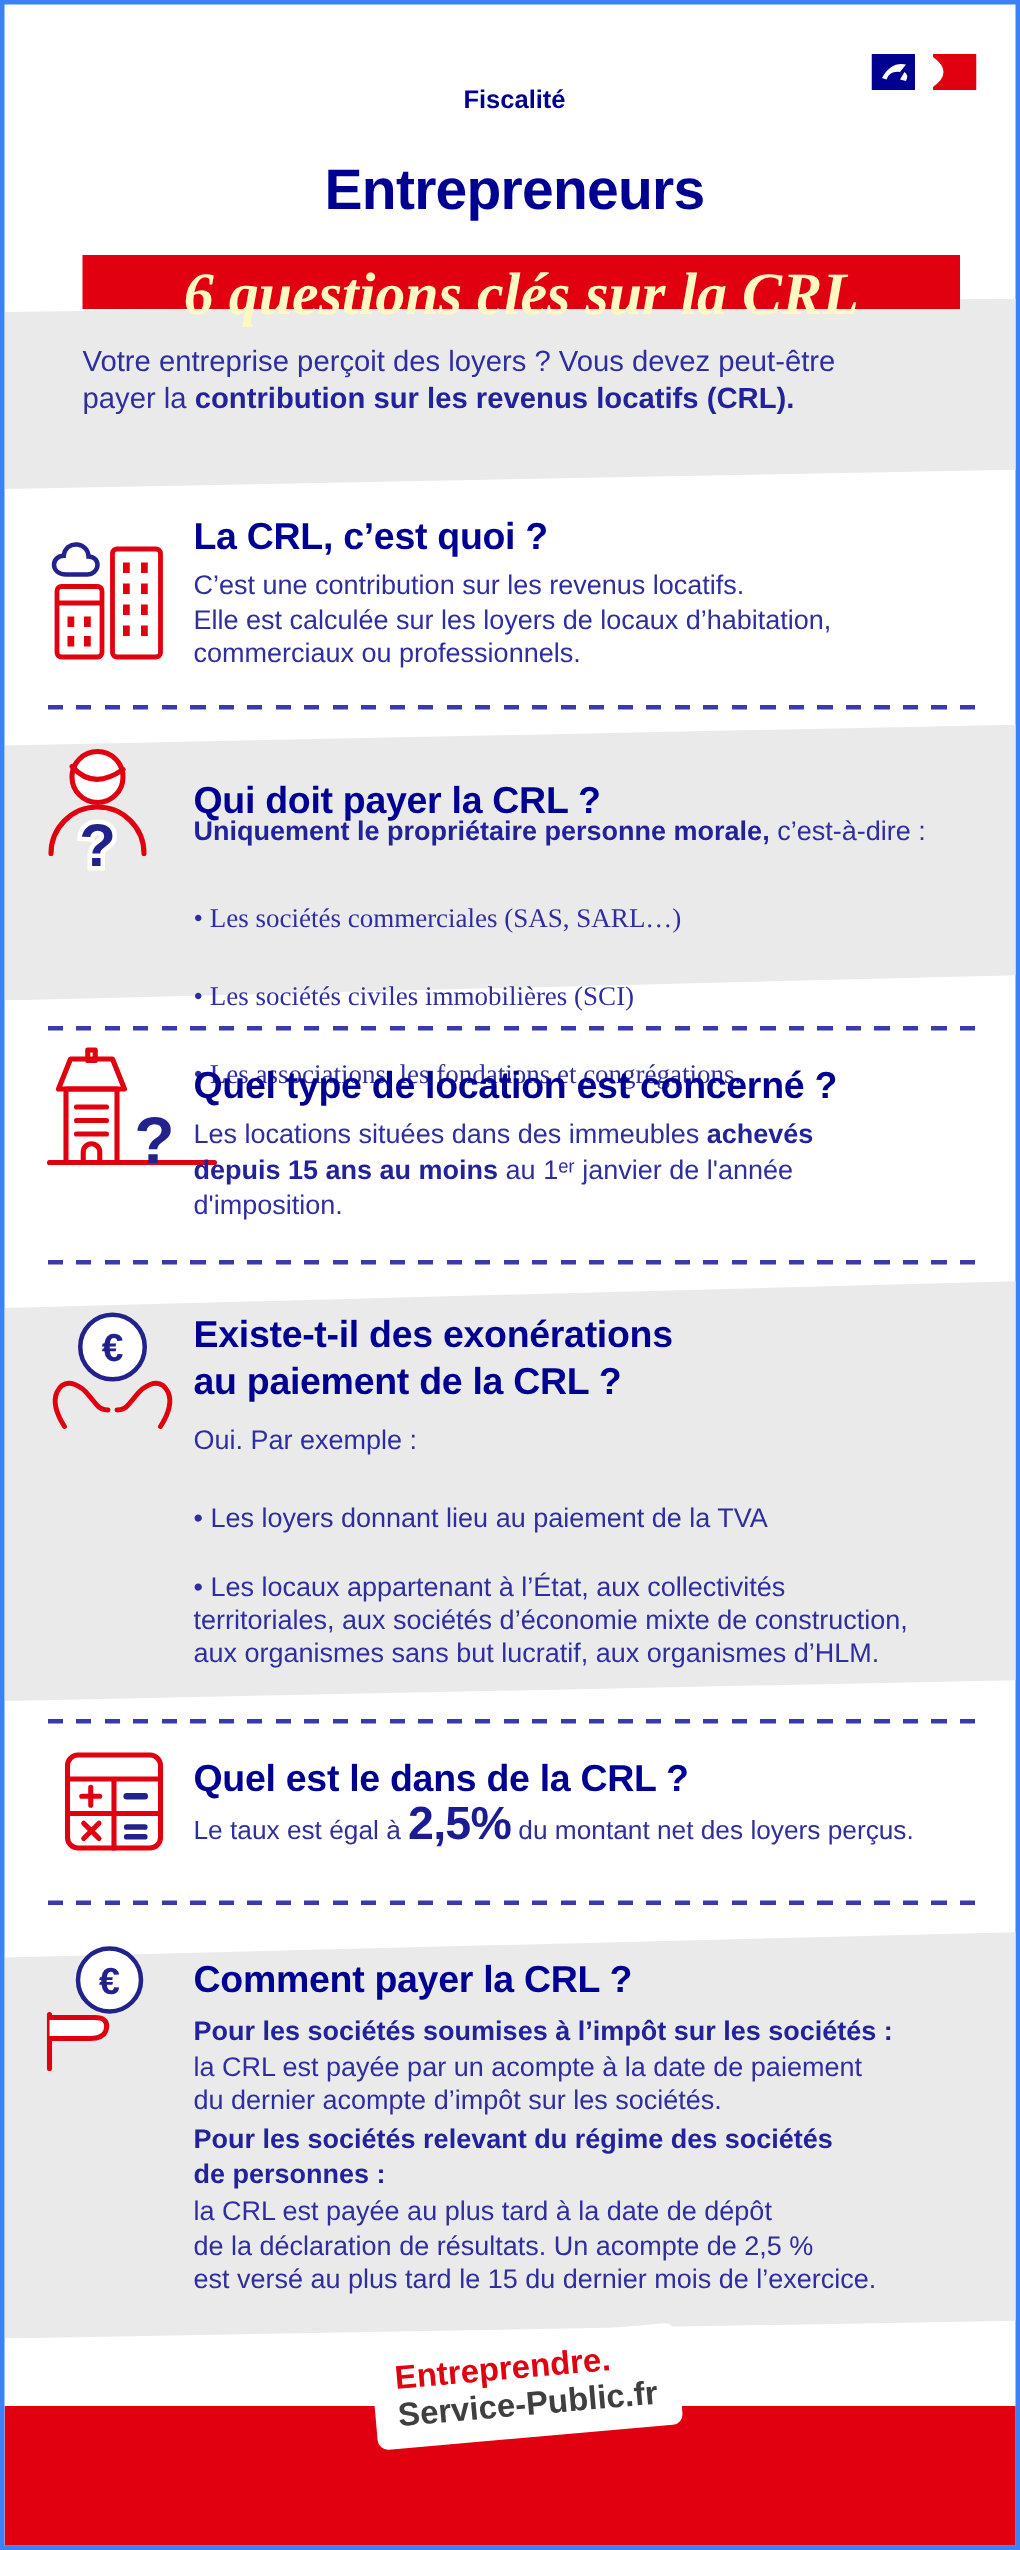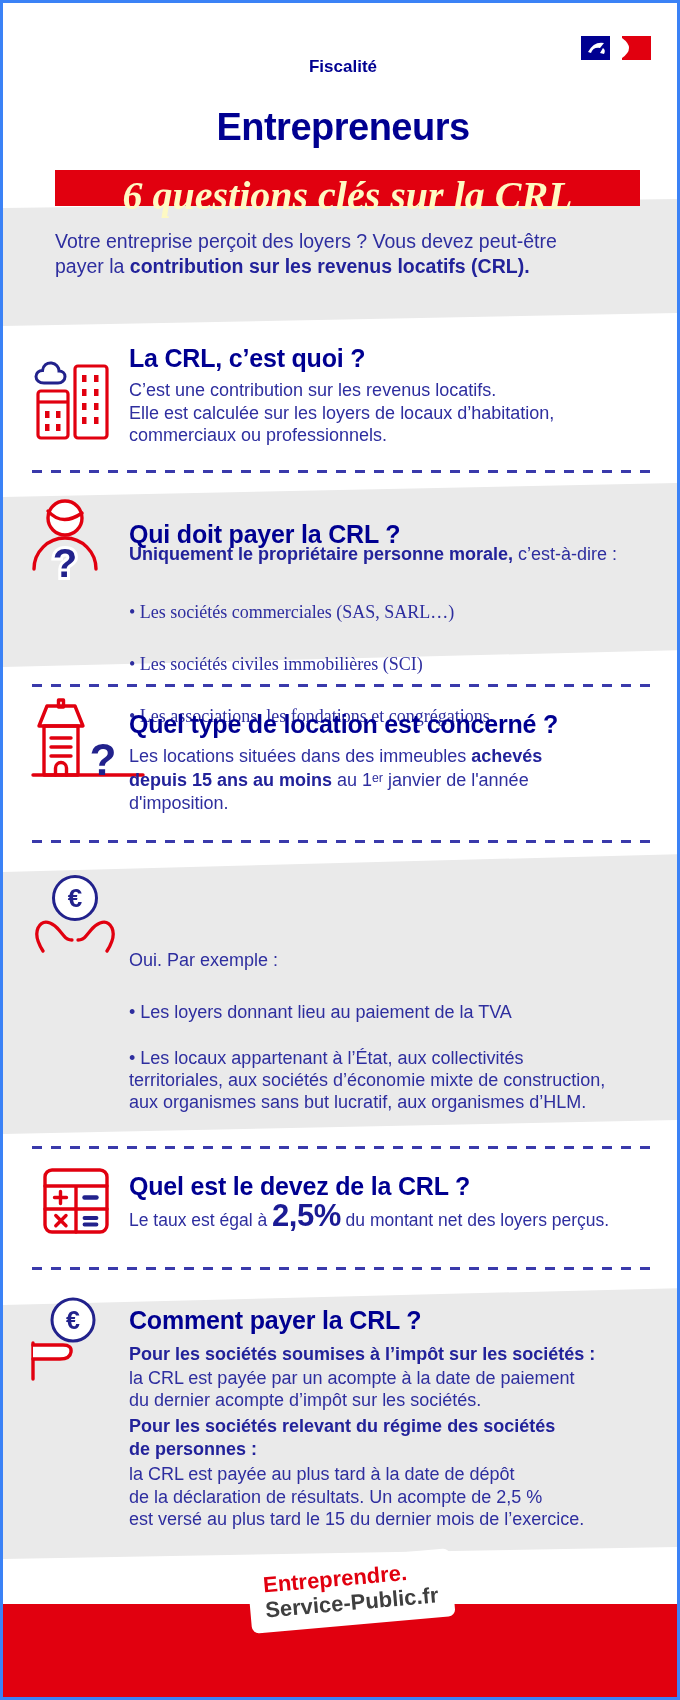--- a/index.html
+++ b/index.html
@@ -133,20 +133,22 @@
   <div class="divider" style="top:837px;"></div>
 
   <svg class="icon" style="left:28px;top:870px;" width="88" height="80" viewBox="0 0 88 80">
     <circle cx="44" cy="25" r="21.5" fill="#ffffff" stroke="#22228c" stroke-width="3"></circle>
     <text x="44" y="34" text-anchor="middle" font-family="Liberation Sans, DejaVu Sans, sans-serif" font-size="26" font-weight="bold" fill="#22228c">€</text>
     <g fill="none" stroke="#e1000f" stroke-width="3.3" stroke-linecap="round" stroke-linejoin="round">
       <path d="M12 78 Q3 64 7 55 Q11 47 19 50 Q24 52 28 57 L33 63 Q36 67 41 67"></path>
       <path d="M76 78 Q85 64 81 55 Q77 47 69 50 Q64 52 60 57 L55 63 Q52 67 47 67"></path>
     </g>
   </svg>
+  <div class="h2" style="top:872px;">Existe-t-il des exonérations
+au paiement de la CRL ?</div>
   <div class="body-txt" style="top:946px;">Oui. Par exemple :</div>
   <div class="body-txt bullets" style="top:976px;line-height:22px;">
     <div style="margin-bottom:2px;">• Les loyers donnant lieu au paiement de la TVA</div>
     <div>• Les locaux appartenant à l’État, aux collectivités
 territoriales, aux sociétés d’économie mixte de construction,
 aux organismes sans but lucratif, aux organismes d’HLM.</div>
   </div>
 
   <div class="divider" style="top:1143px;"></div>
 
@@ -155,21 +157,21 @@
       <rect x="2" y="2" width="62" height="62" rx="7" fill="#ffffff"></rect>
       <path d="M2 18 H64 M33 18 V64 M2 41 H64"></path>
       <path d="M17.5 23.5 V35.5 M11.5 29.5 H23.5"></path>
       <path d="M12.8 47.5 L23 57.7 M23 47.5 L12.8 57.7"></path>
     </g>
     <g fill="none" stroke="#22228c" stroke-linecap="round">
       <path d="M41.5 29.5 H53.5" stroke-width="4.4"></path>
       <path d="M41.5 50 H53.5 M41.5 56.5 H53.5" stroke-width="3.8"></path>
     </g>
   </svg>
-  <div class="h2" style="top:1168px;">Quel est le devez de la CRL ?</div>
+  <div class="h2" style="top:1168px;">Quel est le dans de la CRL ?</div>
   <div class="body-txt" style="top:1202px;white-space:nowrap;font-size:17.5px;"><span>Le taux est égal à </span><span class="rate">2,5%</span><span> du montant net des loyers perçus.</span></div>
 
   <div class="divider" style="top:1264px;"></div>
 
   <svg class="icon" style="left:24px;top:1292px;" width="76" height="88" viewBox="0 0 76 88">
     <circle cx="46" cy="25" r="21" fill="#ffffff" stroke="#22228c" stroke-width="3"></circle>
     <text x="46" y="34" text-anchor="middle" font-family="Liberation Sans, DejaVu Sans, sans-serif" font-size="25" font-weight="bold" fill="#22228c">€</text>
     <g fill="none" stroke="#e1000f" stroke-width="3.4" stroke-linecap="round" stroke-linejoin="round">
       <path d="M6 84 V48"></path>
       <path d="M6 50 H36 Q45 50 44 57 Q43 64 33 64 H6" fill="#ffffff"></path>

